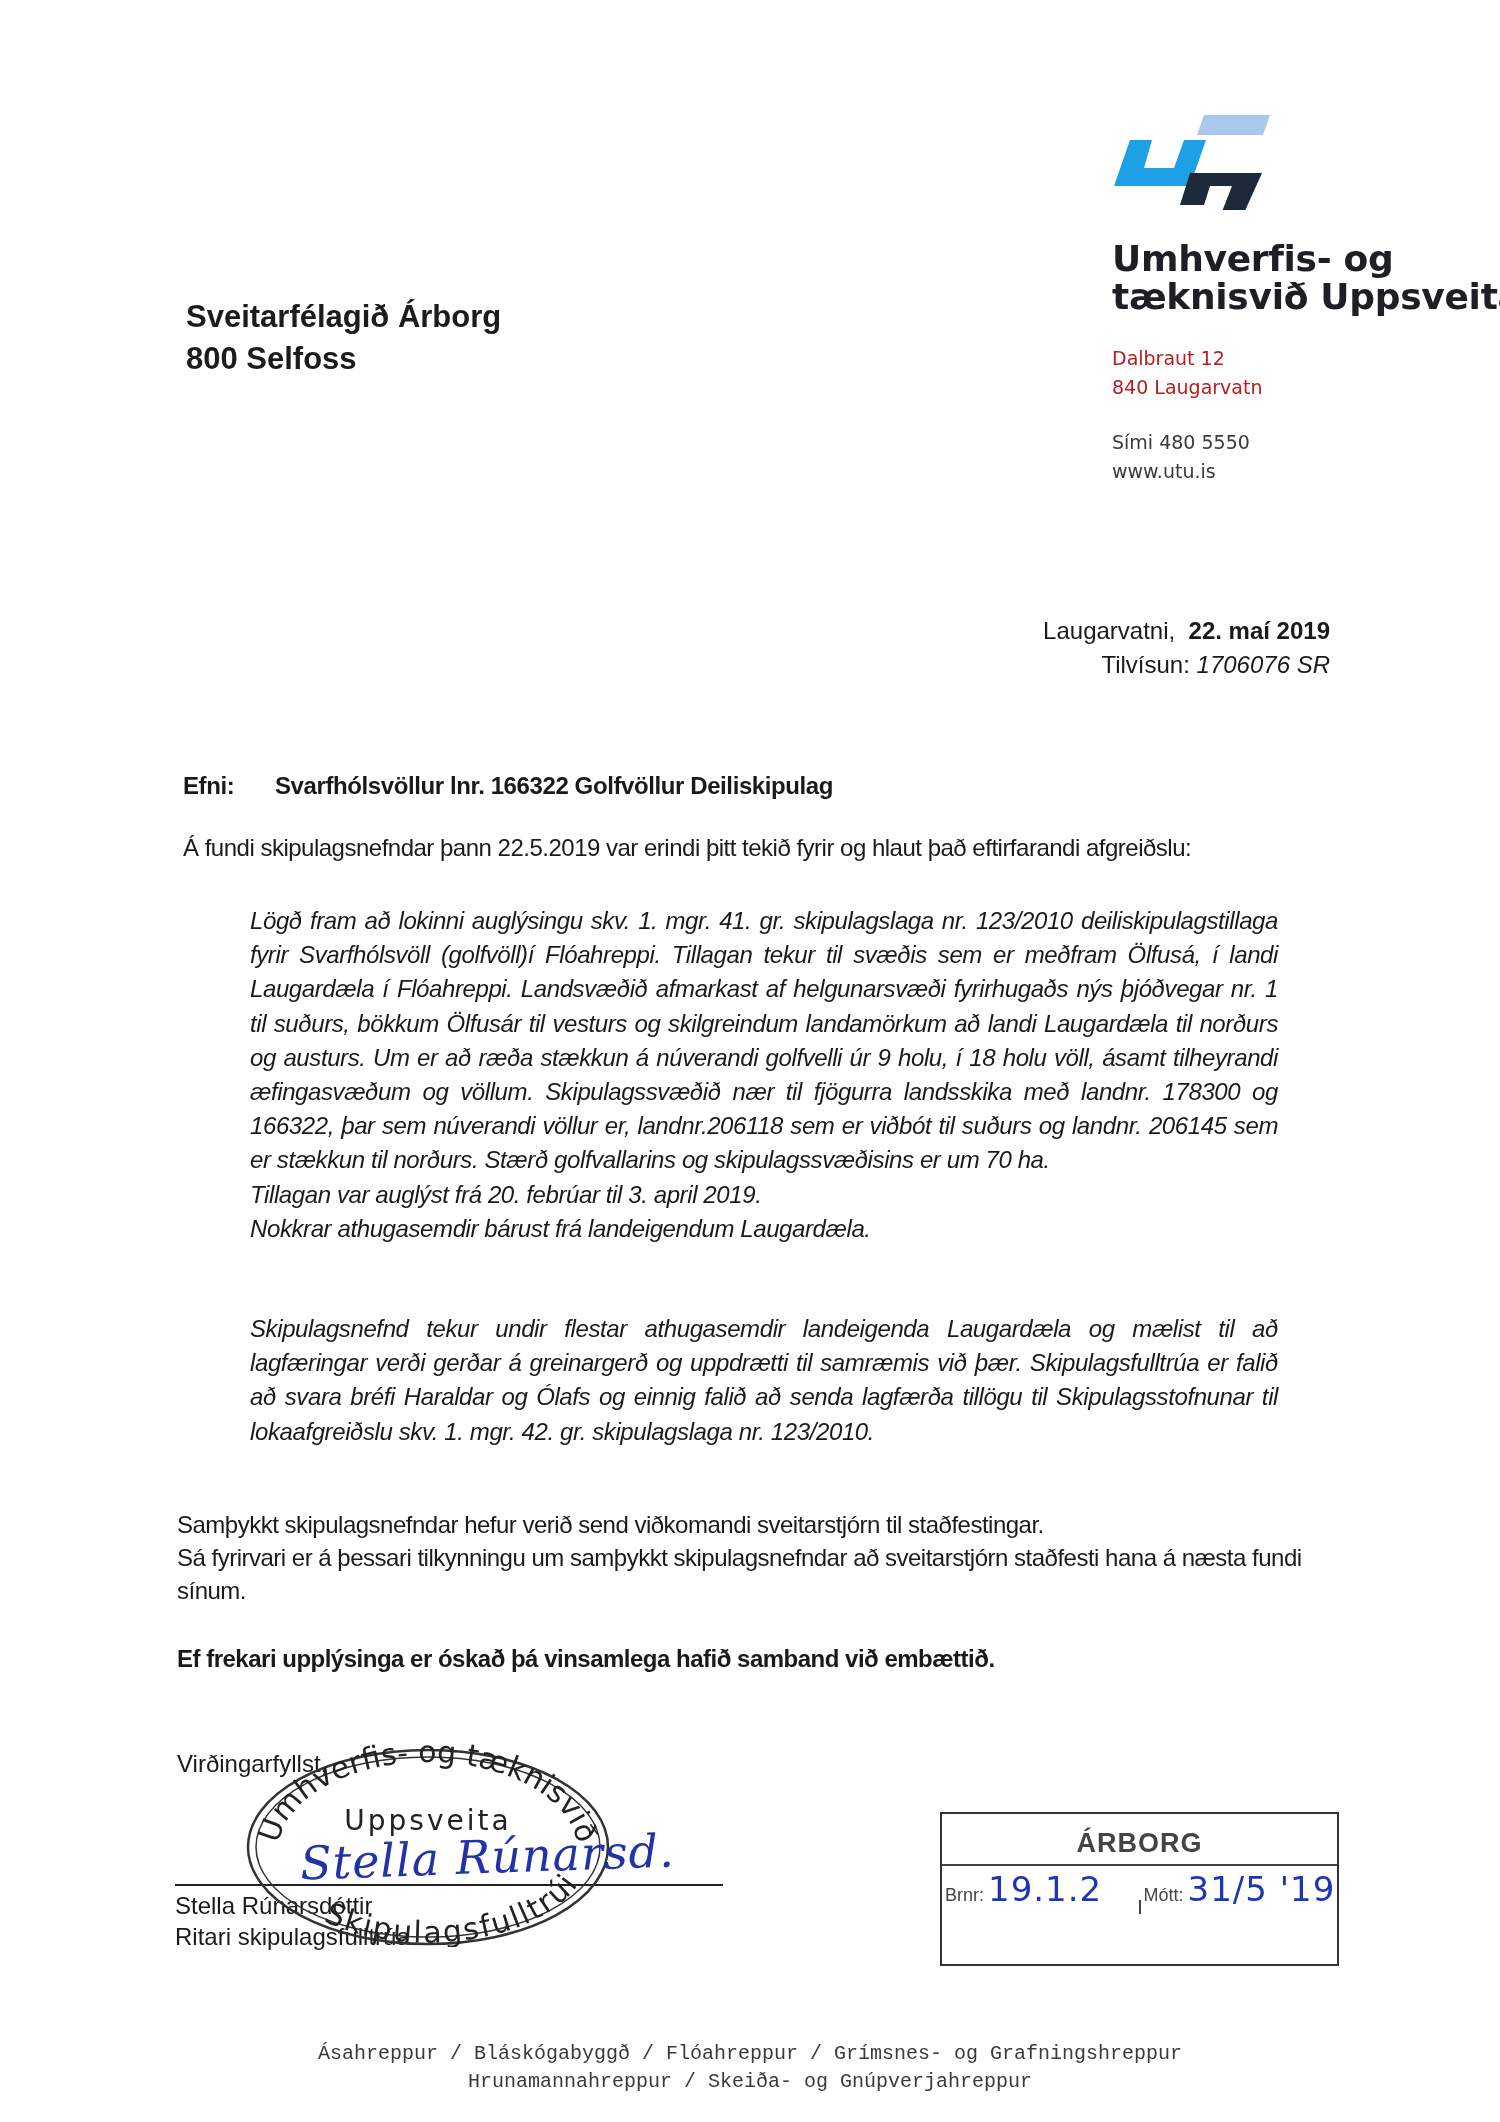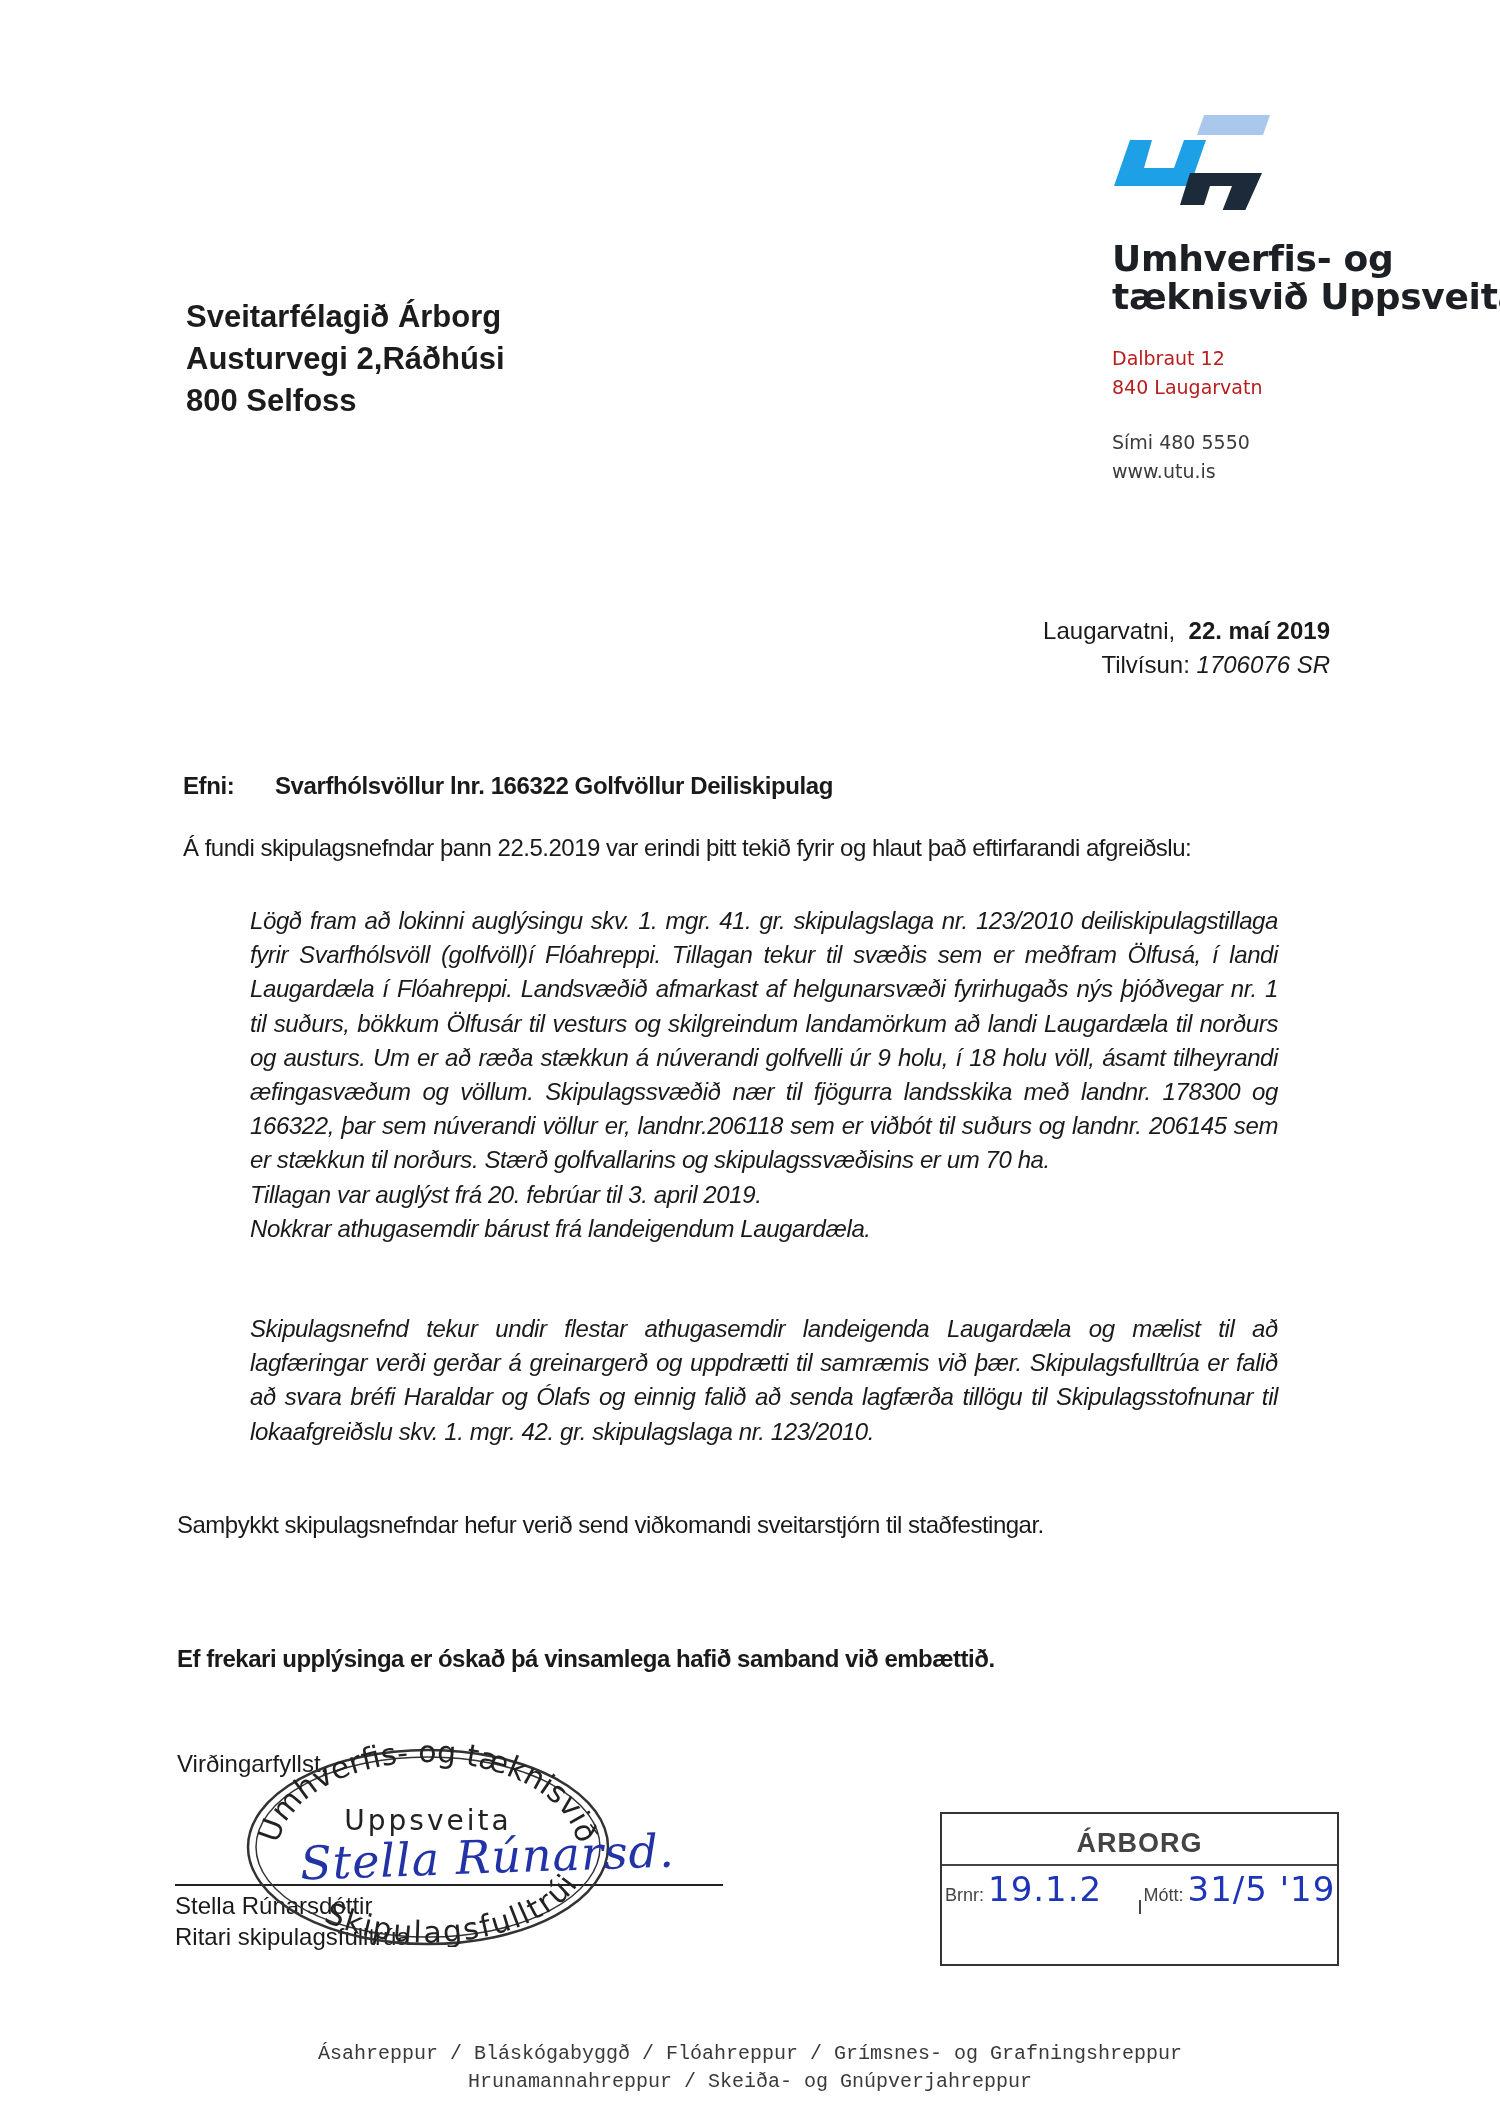--- a/index.html
+++ b/index.html
@@ -39,21 +39,20 @@
   .receipt .k{font-size:18px;color:#444;margin-right:4px;}
   .receipt .v{font-family:"DejaVu Sans",sans-serif;font-size:34px;color:#1f35b8;line-height:34px;letter-spacing:1px;}
   .footer{left:0;top:2040px;width:1500px;text-align:center;font-family:Liberation Mono, monospace;font-size:20px;line-height:28px;color:#3a3a3a;}
   .footer span.sep{margin:0 12px;}
 </style>
 </head>
 <body>
 
 <div class="abs recipient">
   <div>Sveitarfélagið Árborg</div>
-  <div>Austurvegi 2,Ráðhúsi</div>
   <div>800 Selfoss</div>
 </div>
 
 <svg class="abs logo" viewBox="0 0 170 100">
   <polygon points="92,5 158,5 151,25 85,25" fill="#a9c8ec"></polygon>
   <polygon points="18,30 40,30 32,58 62,58 72,30 94,30 78,76 2,76" fill="#1ea0e6"></polygon>
   <polygon points="78,63 150,63 128,112 106,112 120,76 98,76 92,95 68,95" fill="#1c2a3a"></polygon>
 </svg>
 
 <div class="abs org">
@@ -85,20 +84,21 @@
   <p>Tillagan var auglýst frá 20. febrúar til 3. april 2019.</p>
   <p>Nokkrar athugasemdir bárust frá landeigendum Laugardæla.</p>
 </div>
 
 <div class="abs quote q2">
   <p>Skipulagsnefnd tekur undir flestar athugasemdir landeigenda Laugardæla og mælist til að lagfæringar verði gerðar á greinargerð og uppdrætti til samræmis við þær. Skipulagsfulltrúa er falið að svara bréfi Haraldar og Ólafs og einnig falið að senda lagfærða tillögu til Skipulagsstofnunar til lokaafgreiðslu skv. 1. mgr. 42. gr. skipulagslaga nr. 123/2010.</p>
 </div>
 
 <div class="abs closing">
   <p>Samþykkt skipulagsnefndar hefur verið send viðkomandi sveitarstjórn til staðfestingar.</p>
+  <p>Sá fyrirvari er á þessari tilkynningu um samþykkt skipulagsnefndar að sveitarstjórn staðfesti hana á næsta fundi sínum.</p>
 </div>
 <div class="abs contact-line">Ef frekari upplýsinga er óskað þá vinsamlega hafið samband við embættið.</div>
 
 <div class="abs greeting">Virðingarfyllst,</div>
 <div class="abs sigline"></div>
 <div class="abs signame">
   <div>Stella Rúnarsdóttir</div>
   <div>Ritari skipulagsfulltrúa</div>
 </div>
 

